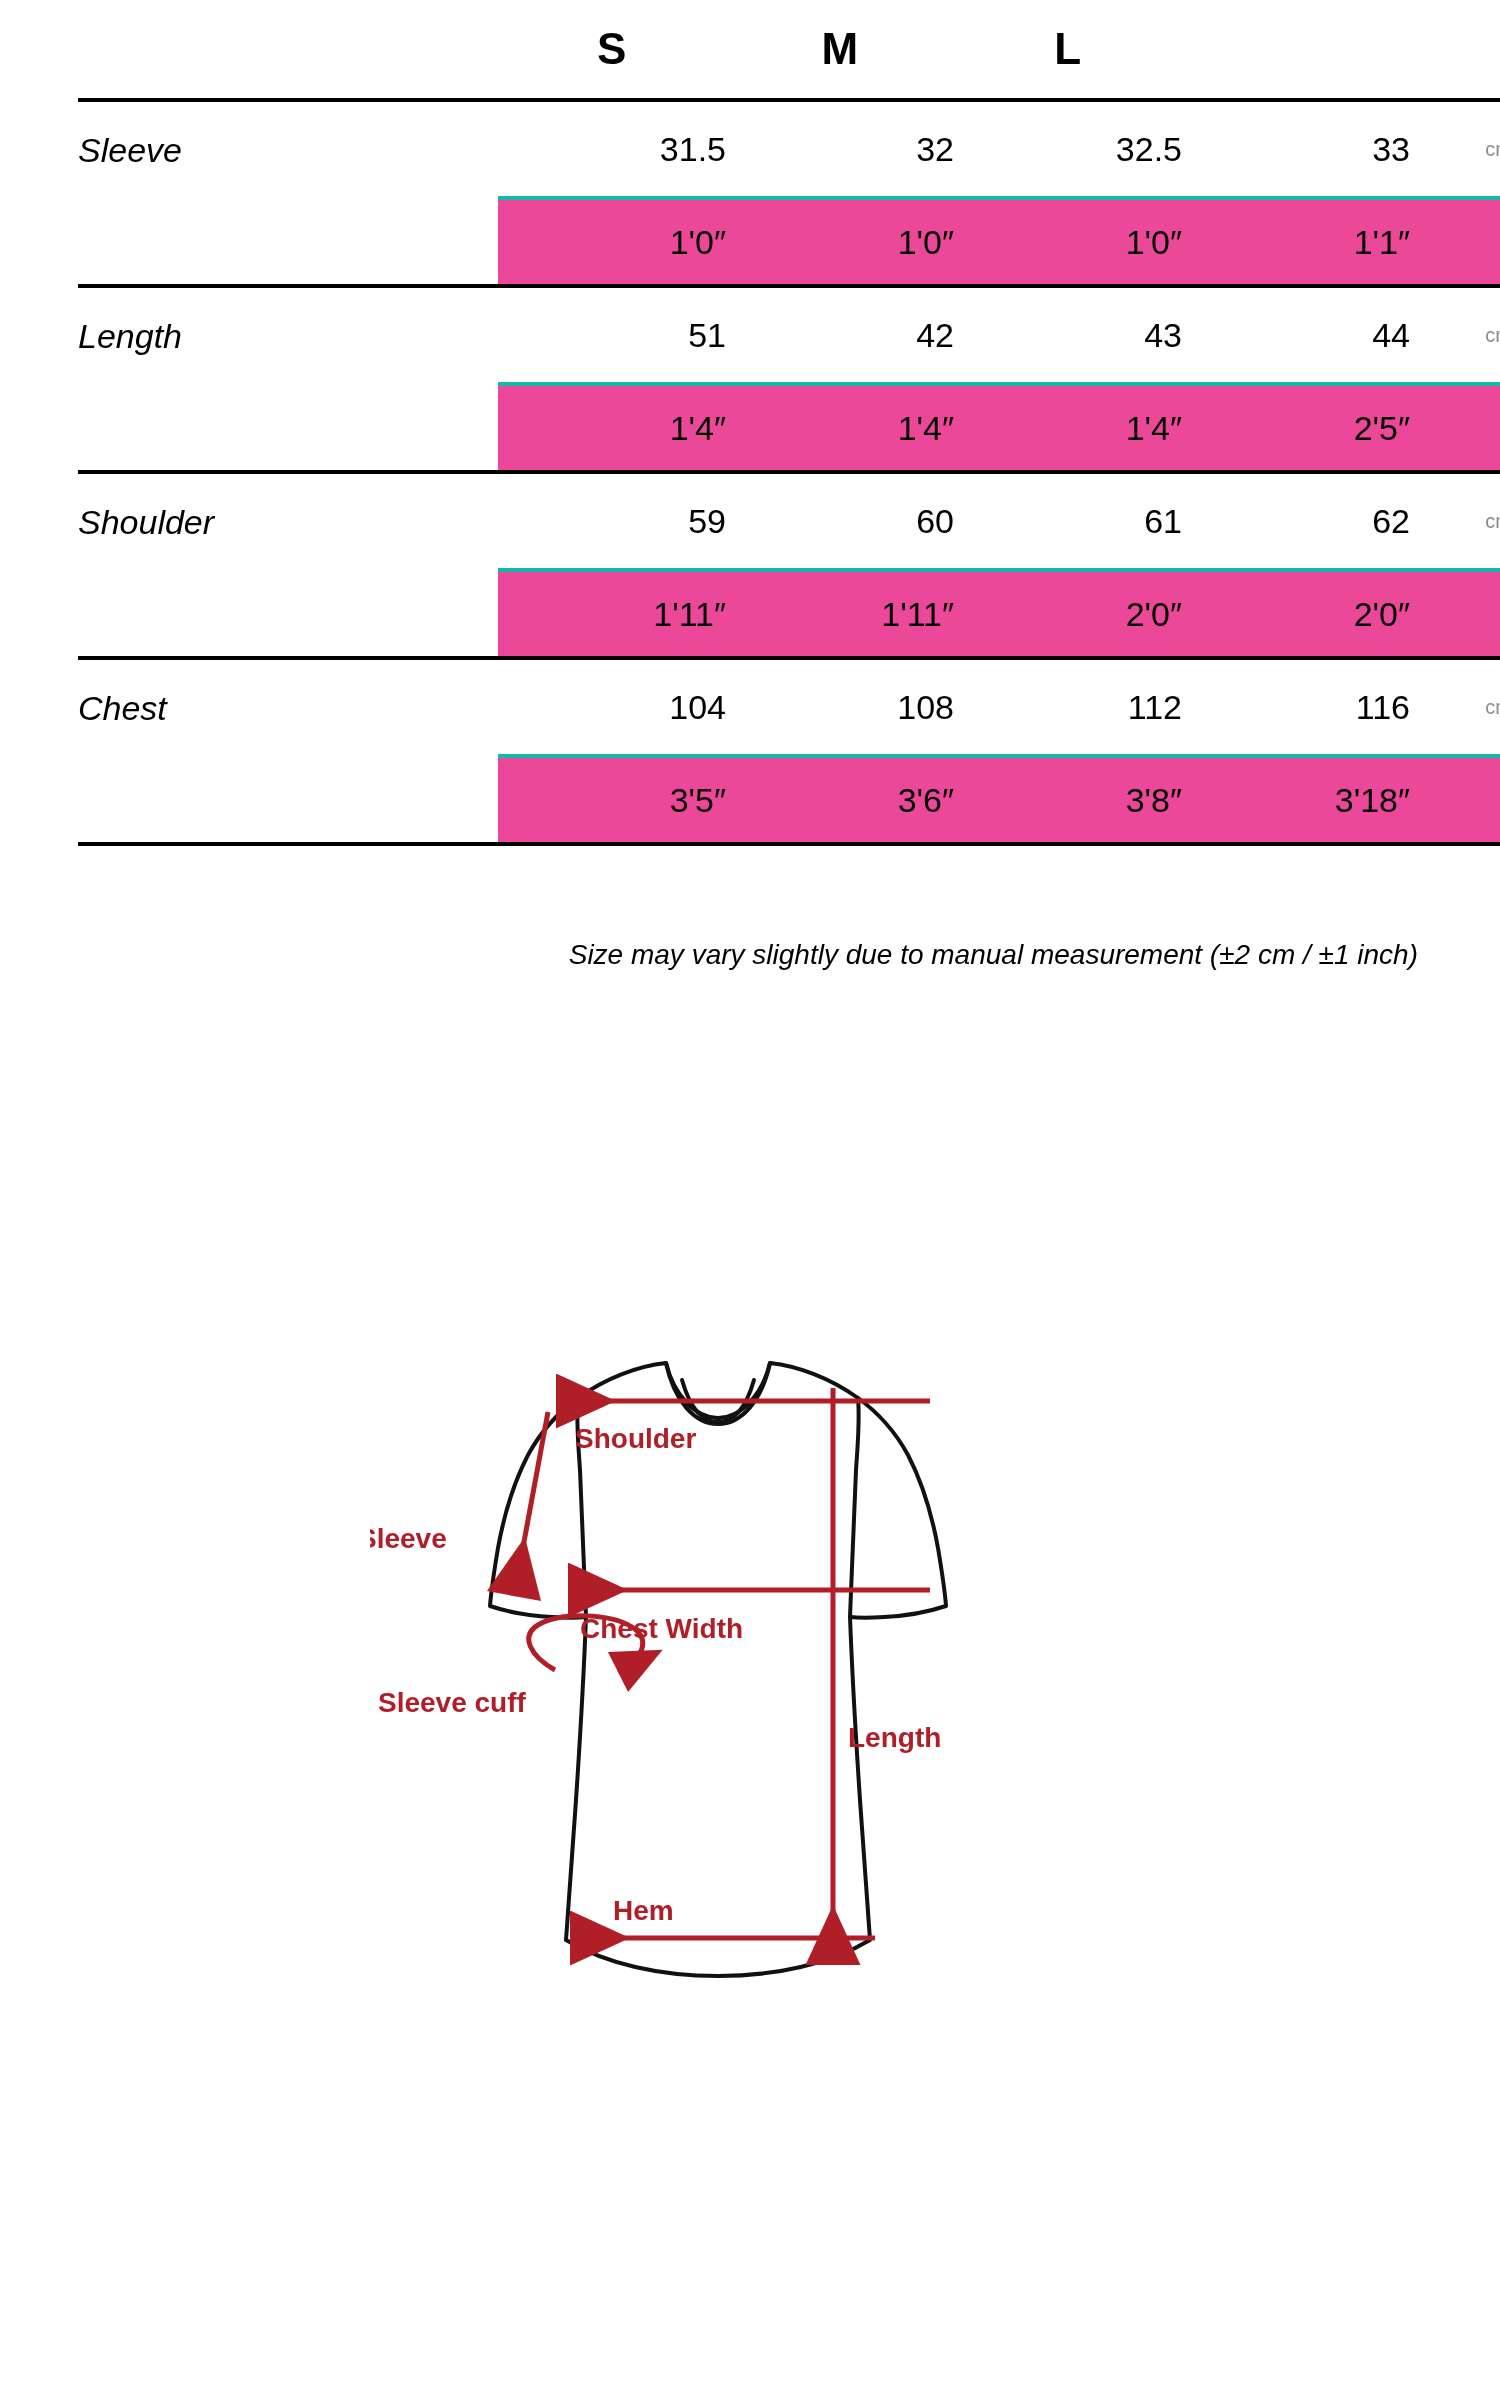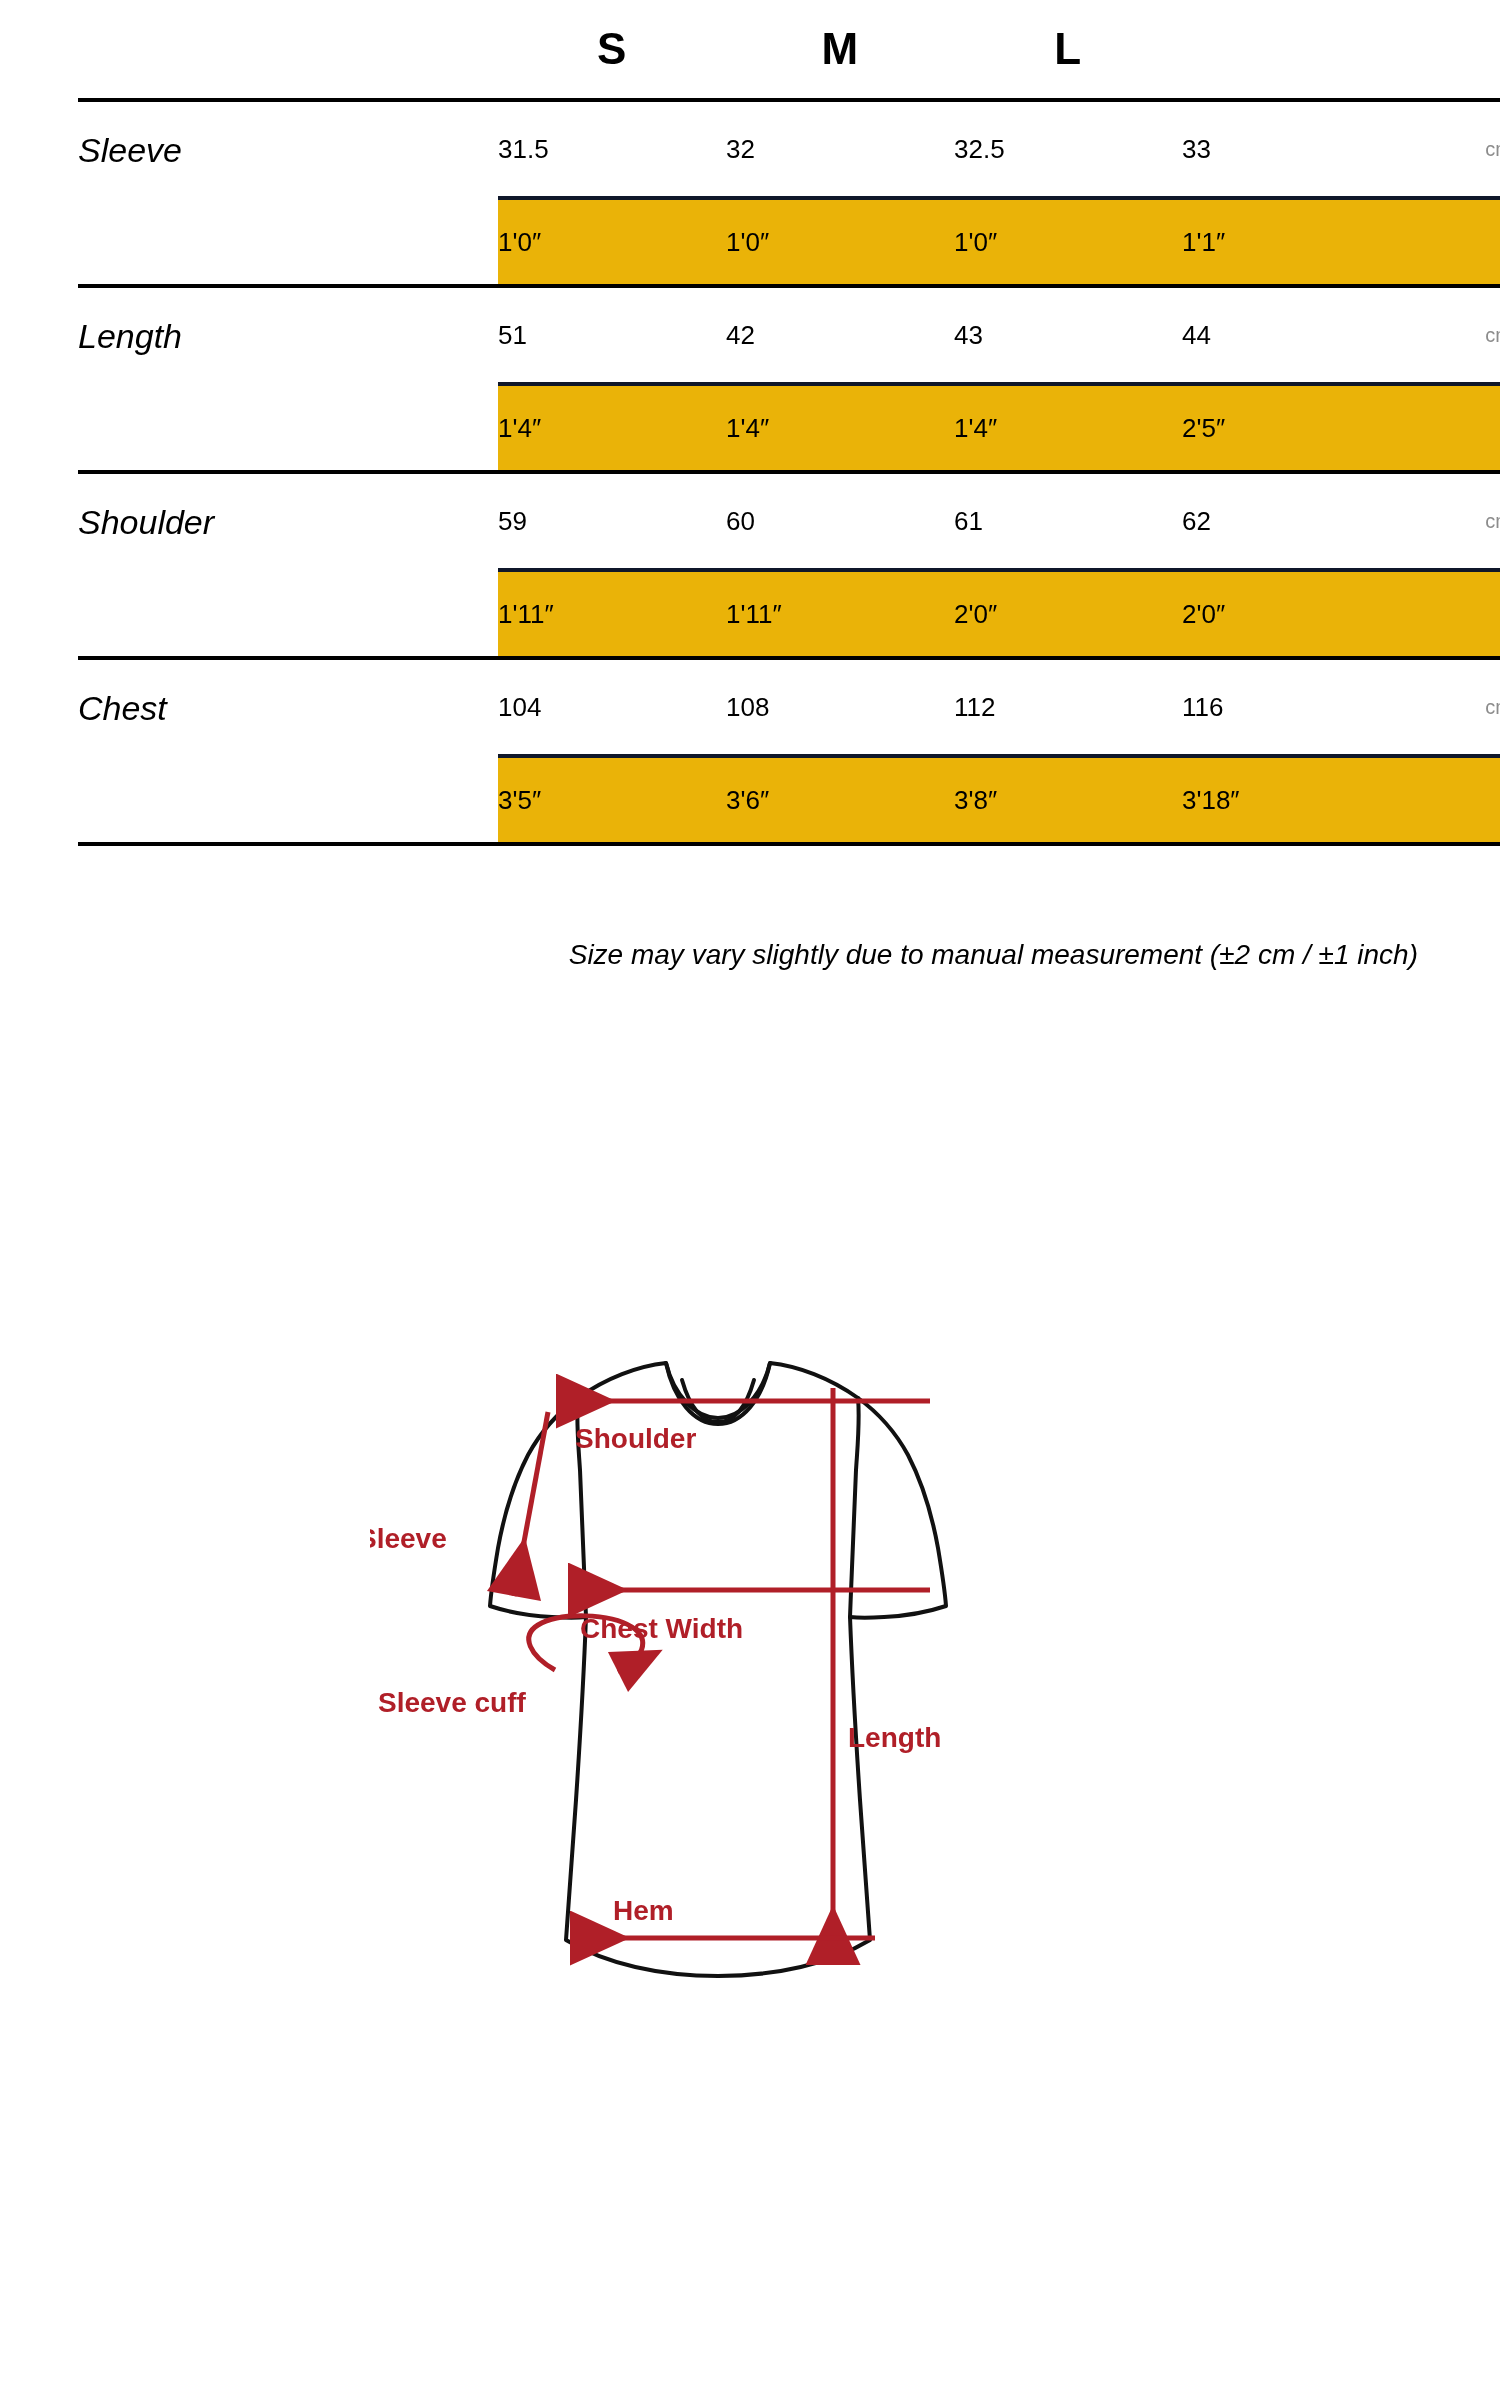--- a/index.html
+++ b/index.html
@@ -56,42 +56,42 @@
 
   .row-label {
     font-size: 34px;
     font-style: italic;
     text-align: left;
     padding-left: 4px;
     white-space: nowrap;
   }
 
   .val {
-    font-size: 26px;
-    text-align: left;
+    font-size: 34px;
+    text-align: right;
     padding-left: 16px;
     white-space: nowrap;
   }
 
   .unit {
     font-size: 20px;
     color: #8c8c8c;
     text-align: right;
     padding-right: 10px;
     vertical-align: bottom;
     padding-bottom: 8px;
   }
 
   
   tr.row-cm > td { height: 98px; }
   
   tr.row-ft > td { height: 88px; }
   tr.row-ft > td.shade {
-    background: #eab308;
-    border-top: 4px solid #0f172a;
+    background: #ec4899;
+    border-top: 4px solid #14b8a6;
   }
   tr.row-ft > td.row-label { background: transparent; }
 
   
   tr.grp-top > td { border-top: 4px solid #000000; }
   tr.tbl-bottom > td { border-bottom: 4px solid #000000; }
 
   .footnote {
     position: absolute;
     left: 78px;

